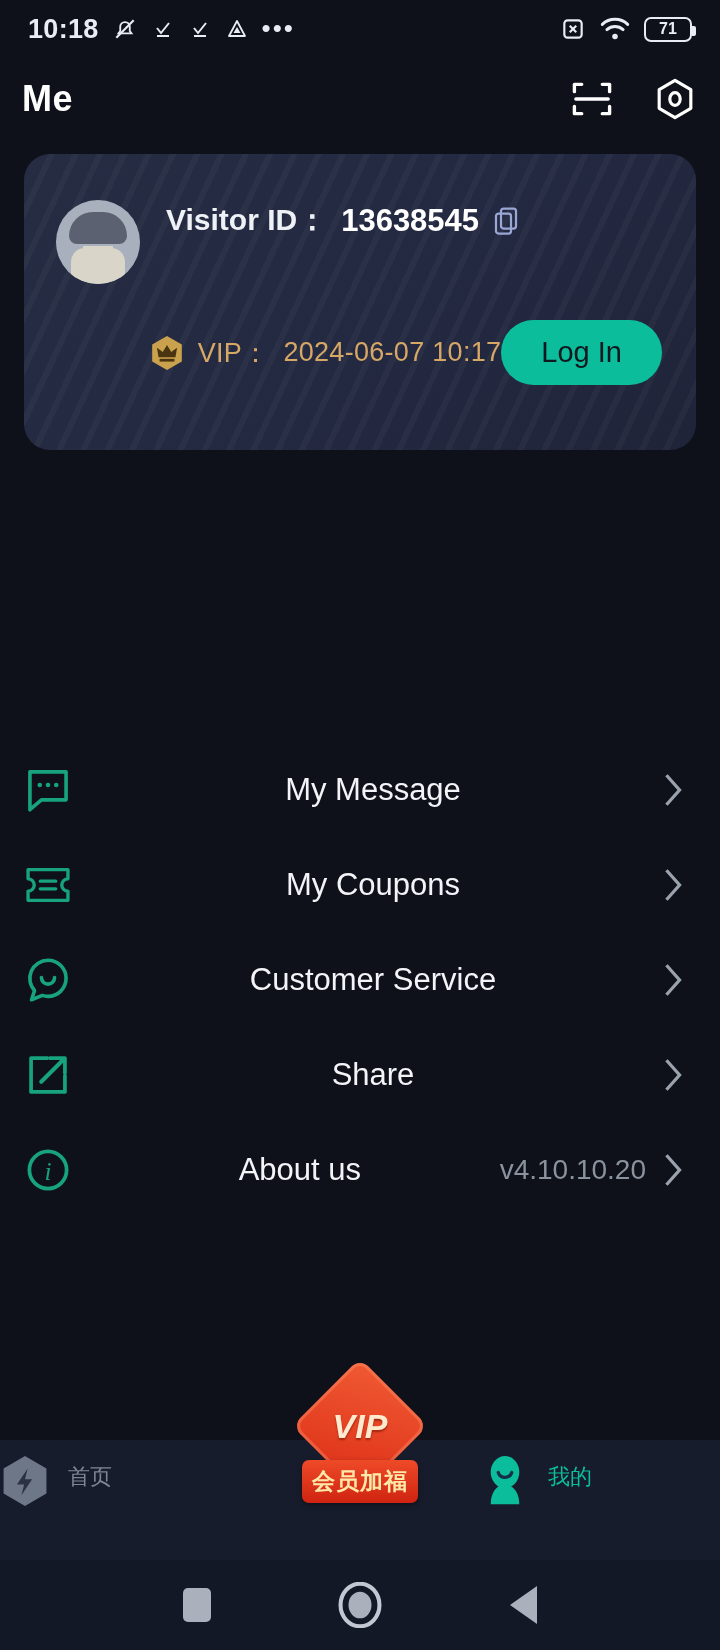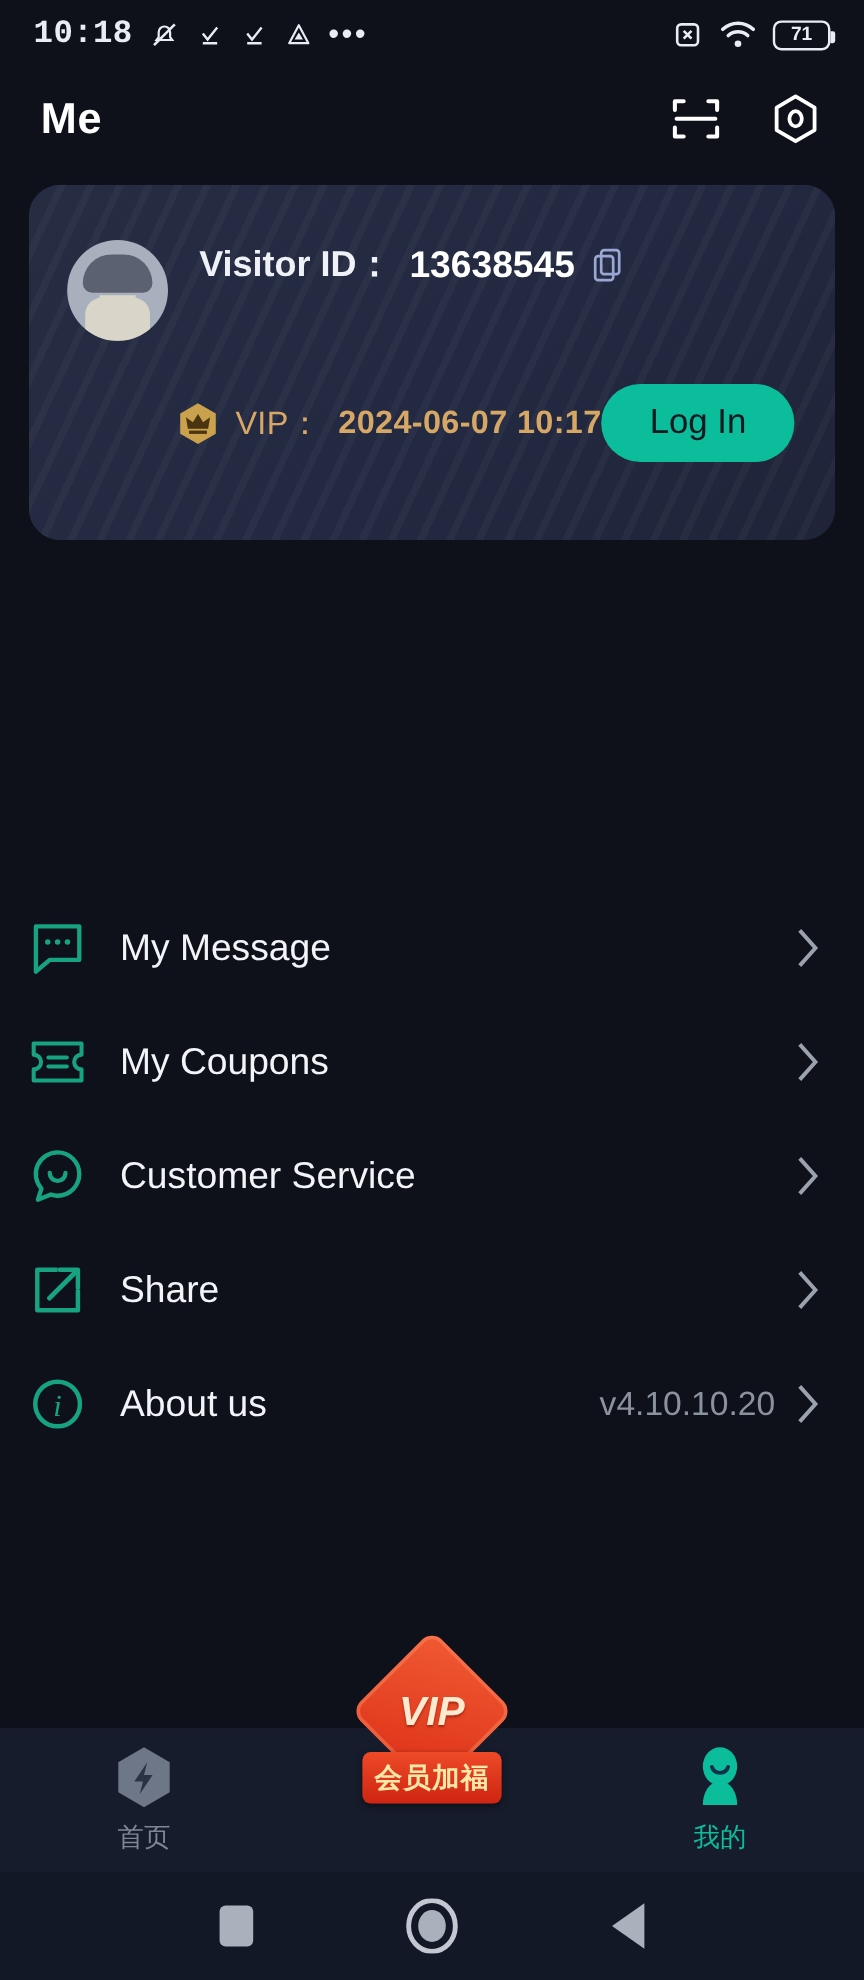--- a/index.html
+++ b/index.html
@@ -9,40 +9,40 @@
     font-family:"Liberation Sans", sans-serif;
     overflow:hidden;
   }
   .phone { position:relative; width:720px; height:1650px; background:#0e1119; }
 
   
   .statusbar {
     height:58px; display:flex; align-items:center;
     padding:0 28px; color:#e9ecf2;
   }
-  .sb-time { font-size:27px; font-weight:600; letter-spacing:.3px;font-family:Liberation Mono, monospace; }
+  .sb-time { font-size:27px; font-weight:600; letter-spacing:.3px; }
   .sb-left { display:flex; align-items:center; gap:13px; flex:1; }
   .sb-right { display:flex; align-items:center; gap:14px; }
   .sb-ico { display:block; }
   .sb-dots { font-size:26px; letter-spacing:2px; color:#e9ecf2; line-height:0.6; }
   .batt {
     position:relative; width:48px; height:25px;
     border:2.5px solid #e9ecf2; border-radius:7px;
     display:flex; align-items:center; justify-content:center;
   }
   .batt::after {
     content:""; position:absolute; right:-6px; top:7px;
     width:4px; height:10px; background:#e9ecf2; border-radius:0 2px 2px 0;
   }
   .batt span { font-size:16px; font-weight:700; color:#e9ecf2; }
 
   
   .header {
     height:82px; display:flex; align-items:center;
-    padding:0 34px; justify-content:space-between;
+    padding:0 22px; justify-content:space-between;
   }
   .header-title { font-size:36px; font-weight:700; color:#ffffff; letter-spacing:.5px; }
   .header-actions { display:flex; align-items:center; gap:38px; }
   .hdr-btn { cursor:pointer; display:flex; }
 
   
   .card {
     position:relative; margin:14px 24px 0; height:296px;
     border-radius:26px; overflow:hidden;
     background:
@@ -73,45 +73,45 @@
   .id-value { font-size:31px; font-weight:700; color:#ffffff; margin-left:14px; }
   .copy-ico { margin-left:14px; cursor:pointer; display:flex; }
 
   .card-bottom {
     display:flex; align-items:center; justify-content:flex-end;
     padding:36px 34px 0 44px;
   }
   .vip-row { display:flex; align-items:center; }
   .vip-badge { width:34px; height:36px; flex:none; }
   .vip-text { margin-left:14px; font-size:27px; color:#d6a765; letter-spacing:.3px; }
-  .vip-date { margin-left:14px; font-size:27px; color:#d6a765; letter-spacing:.3px;font-weight:bold; }
+  .vip-date { margin-left:14px; font-size:27px; color:#d6a765; letter-spacing:.3px; }
   .login-btn {
     background:#0bbd9a; color:#111820;
     font-size:29px; border:none; border-radius:34px;
     padding:16px 40px; cursor:pointer; font-family:inherit;
   }
 
   
   .menu { position:absolute; left:0; right:0; top:760px; }
   .menu-item {
     display:flex; align-items:center;
     height:60px; margin-bottom:35px;
     padding:0 36px 0 22px; cursor:pointer;
   }
   .mi-icon { width:52px; flex:none; display:flex; align-items:center; justify-content:center; }
-  .mi-label { flex:1; margin-left:26px; font-size:31px; color:#f2f4f8; }
+  .mi-label { flex:1; margin-left:26px; font-size:31px; color:#f2f4f8;text-align:center; }
   .mi-value { font-size:28px; color:#8a929e; margin-right:16px; }
   .chev { flex:none; }
 
   
   .tabbar {
     position:absolute; left:0; right:0; bottom:90px; height:120px;
     background:#171c2c; display:flex; align-items:flex-start;
   }
-  .tab { flex:1; display:flex; flex-direction:column; align-items:center; padding-top:14px; cursor:pointer; }
+  .tab { flex:1; display:flex; flex-direction:row; padding-top:14px; cursor:pointer;gap:18px; }
   .tab-label { font-size:22px; margin-top:8px; }
   .tab-label.inactive { color:#7e8694; }
   .tab-label.active { color:#0bbd9a; }
   .tab-center { flex:1; position:relative; }
   .vip-nav {
     position:absolute; left:50%; transform:translateX(-50%); top:-62px;
     width:118px; display:flex; flex-direction:column; align-items:center; cursor:pointer;
   }
   .vip-diamond {
     width:96px; height:96px; background:linear-gradient(150deg,#f05a33,#dd2f17);

